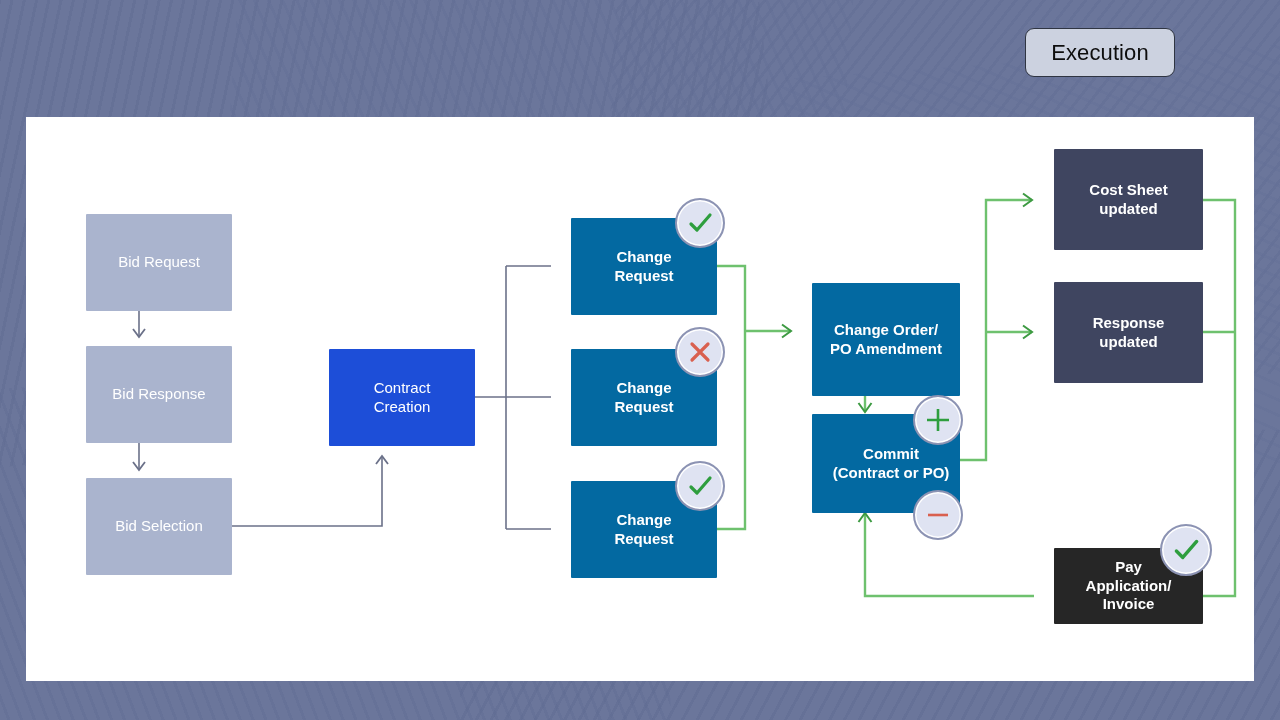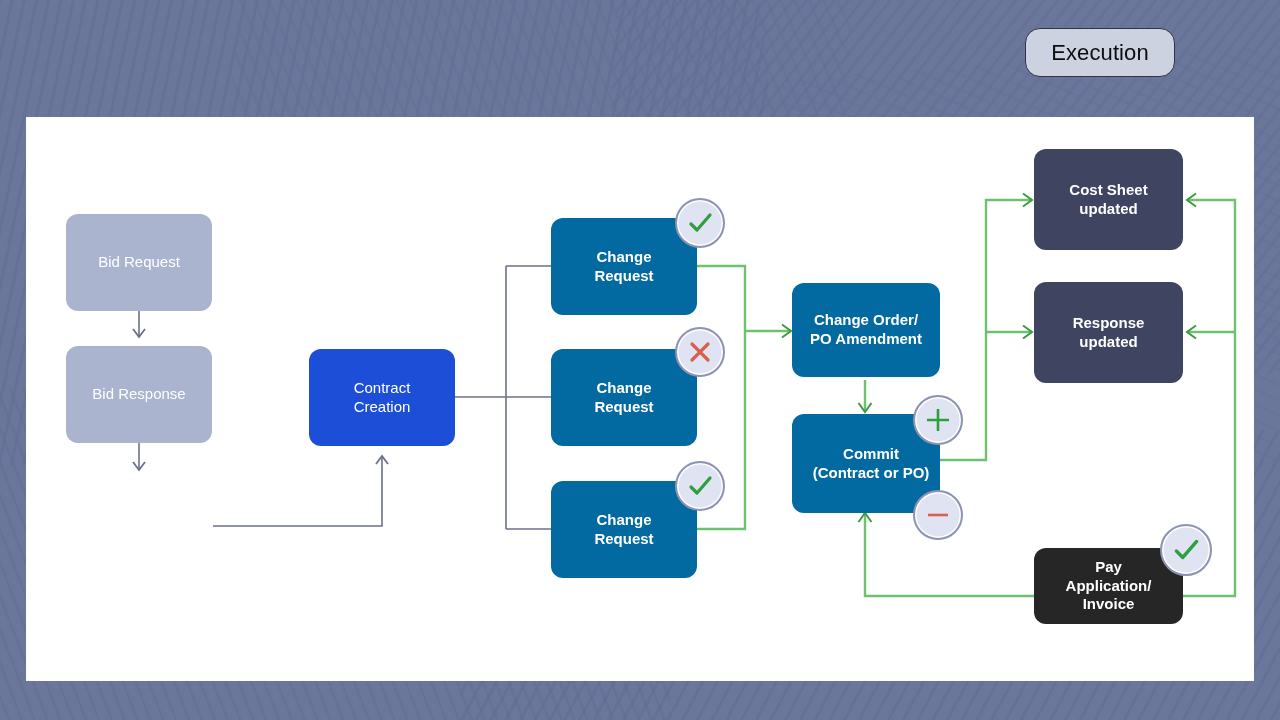--- a/index.html
+++ b/index.html
@@ -103,21 +103,21 @@
 
   
   .title-badge {
     position: absolute;
     left: 1025px;
     top: 28px;
     width: 148px;
     height: 47px;
     background: #ccd2e0;
     border: 1px solid #2f3542;
-    border-radius: 15px;
+    border-radius: 9px;
     display: flex;
     align-items: center;
     justify-content: center;
     font-size: 22px;
     color: #0d0d0d;
     letter-spacing: 0.1px;
   }
 
   
   .canvas {
@@ -131,23 +131,24 @@
 
   
   .node {
     position: absolute;
     box-sizing: border-box;
     display: flex;
     align-items: center;
     justify-content: center;
     text-align: center;
     color: #ffffff;
-    border-radius: 12px;
+    border-radius: 1px;
     line-height: 1.25;
     z-index: 6;
+    margin-left: 20px;
   }
   .node-light {
     background: #aab4ce;
     font-size: 15px;
   }
   .node-mid {
     background: #1d4ed8;
     font-size: 15px;
   }
   .node-dark {
@@ -263,20 +264,23 @@
   </svg>
 
   <div class="node node-light" style="left:66px; top:346px; width:146px; height:97px;">
     <span>Bid Response</span>
   </div>
 
   <div class="node node-light" style="left:66px; top:214px; width:146px; height:97px;">
     <span>Bid Request</span>
   </div>
 
+  <div class="node node-light" style="left:66px; top:478px; width:146px; height:97px;">
+    <span>Bid Selection</span>
+  </div>
 
   <div class="node node-mid" style="left:309px; top:349px; width:146px; height:97px;">
     <span>
       <span>Contract</span><br>
       <span>Creation</span>
     </span>
   </div>
 
   <div class="node node-dark" style="left:551px; top:218px; width:146px; height:97px;">
     <span>
@@ -292,21 +296,21 @@
     </span>
   </div>
 
   <div class="node node-dark" style="left:551px; top:481px; width:146px; height:97px;">
     <span>
       <span>Change</span><br>
       <span>Request</span>
     </span>
   </div>
 
-  <div class="node node-dark" style="left:792px; top:283px; width:148px; height:94px;">
+  <div class="node node-dark" style="left:792px; top:283px; width:148px; height:113px;">
     <span>
       <span>Change Order/</span><br>
       <span>PO Amendment</span>
     </span>
   </div>
 
   <div class="node node-dark" style="left:792px; top:414px; width:148px; height:99px;padding-left:10px;">
     <span>
       <span>Commit</span><br>
       <span>(Contract or PO)</span>

